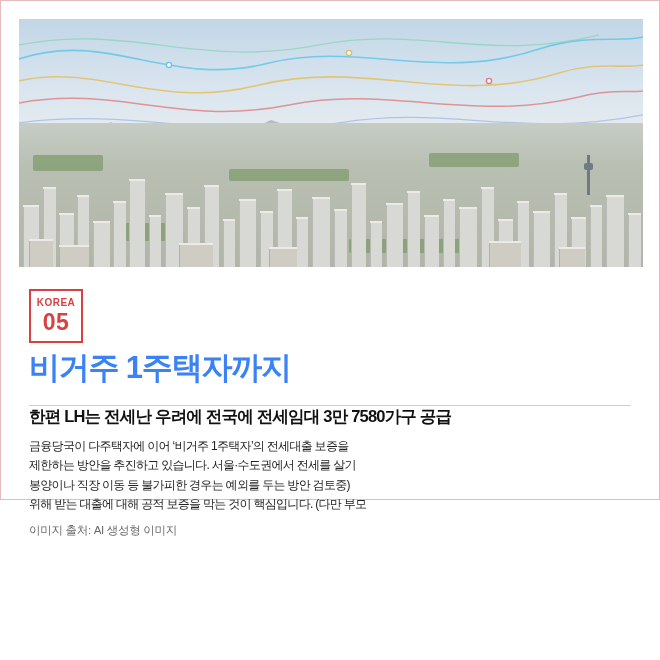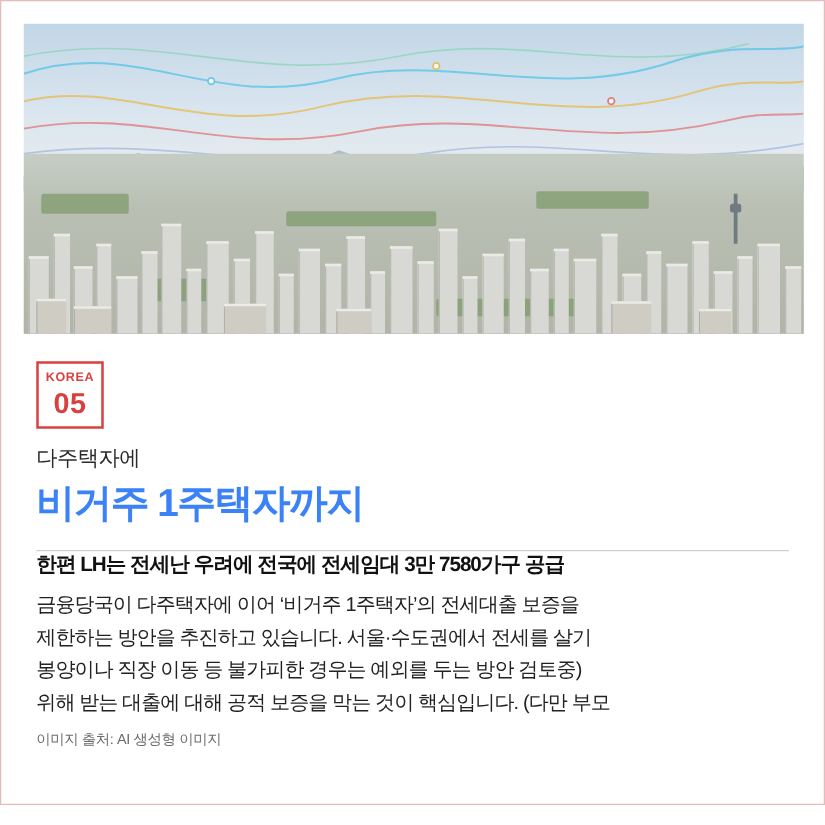--- a/index.html
+++ b/index.html
@@ -11,21 +11,21 @@
     width: 660px;
     height: 660px;
     font-family: "Liberation Sans", sans-serif;
     color: #1a1a1a;
     overflow: hidden;
   }
 
   .card {
     position: relative;
     width: 660px;
-    height: 644px;
+    height: 500px;
     box-sizing: border-box;
     background: #ffffff;
     border: 1px solid #e5bcbc;
     padding: 18px 18px 10px 18px;
   }
 
   
   .hero {
     position: relative;
     width: 624px;
@@ -164,21 +164,21 @@
   .lede {
     margin-top: 0;
     font-size: 16.5px;
     font-weight: bold;
     letter-spacing: -.8px;
     color: #111111;
   }
 
   .body {
     margin-top: 9px;
-    font-size: 16px;
+    font-size: 12px;
     line-height: 1.62;
     letter-spacing: -.7px;
     color: #222222;
   }
   .body p { margin: 0; }
 
   .credit {
     margin-top: 8px;
     font-size: 11.5px;
     color: #6a6a6a;
@@ -265,21 +265,20 @@
     </div>
   </div>
 
   <div class="content">
 
     <div class="badge">
       <span class="k">KOREA</span>
       <span class="n">05</span>
     </div>
 
-    <div class="kicker">다주택자에</div>
     <div class="headline">비거주  1주택자까지</div>
 
     <div class="rule"></div>
 
     <div class="lede">한편 LH는 전세난 우려에 전국에 전세임대 3만 7580가구 공급</div>
 
     <div class="body">
       <p>금융당국이 다주택자에 이어 ‘비거주 1주택자’의 전세대출 보증을</p>
       <p>제한하는 방안을 추진하고 있습니다. 서울·수도권에서 전세를 살기</p>
       <p>봉양이나 직장 이동 등 불가피한 경우는 예외를 두는 방안 검토중)</p>

